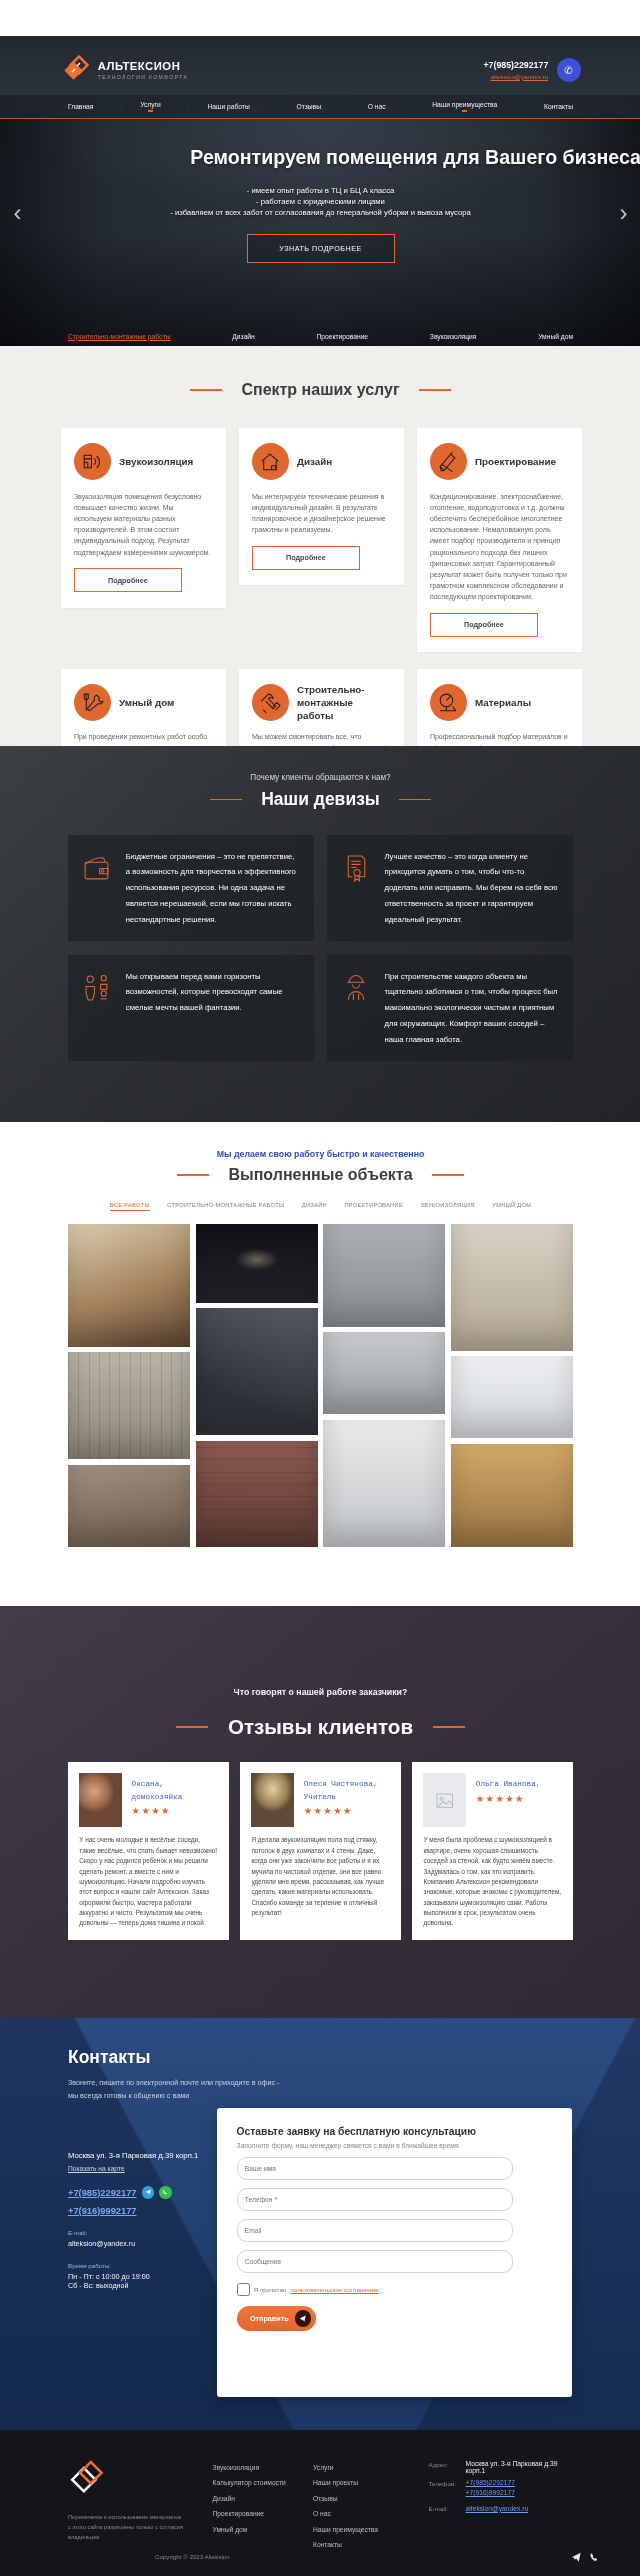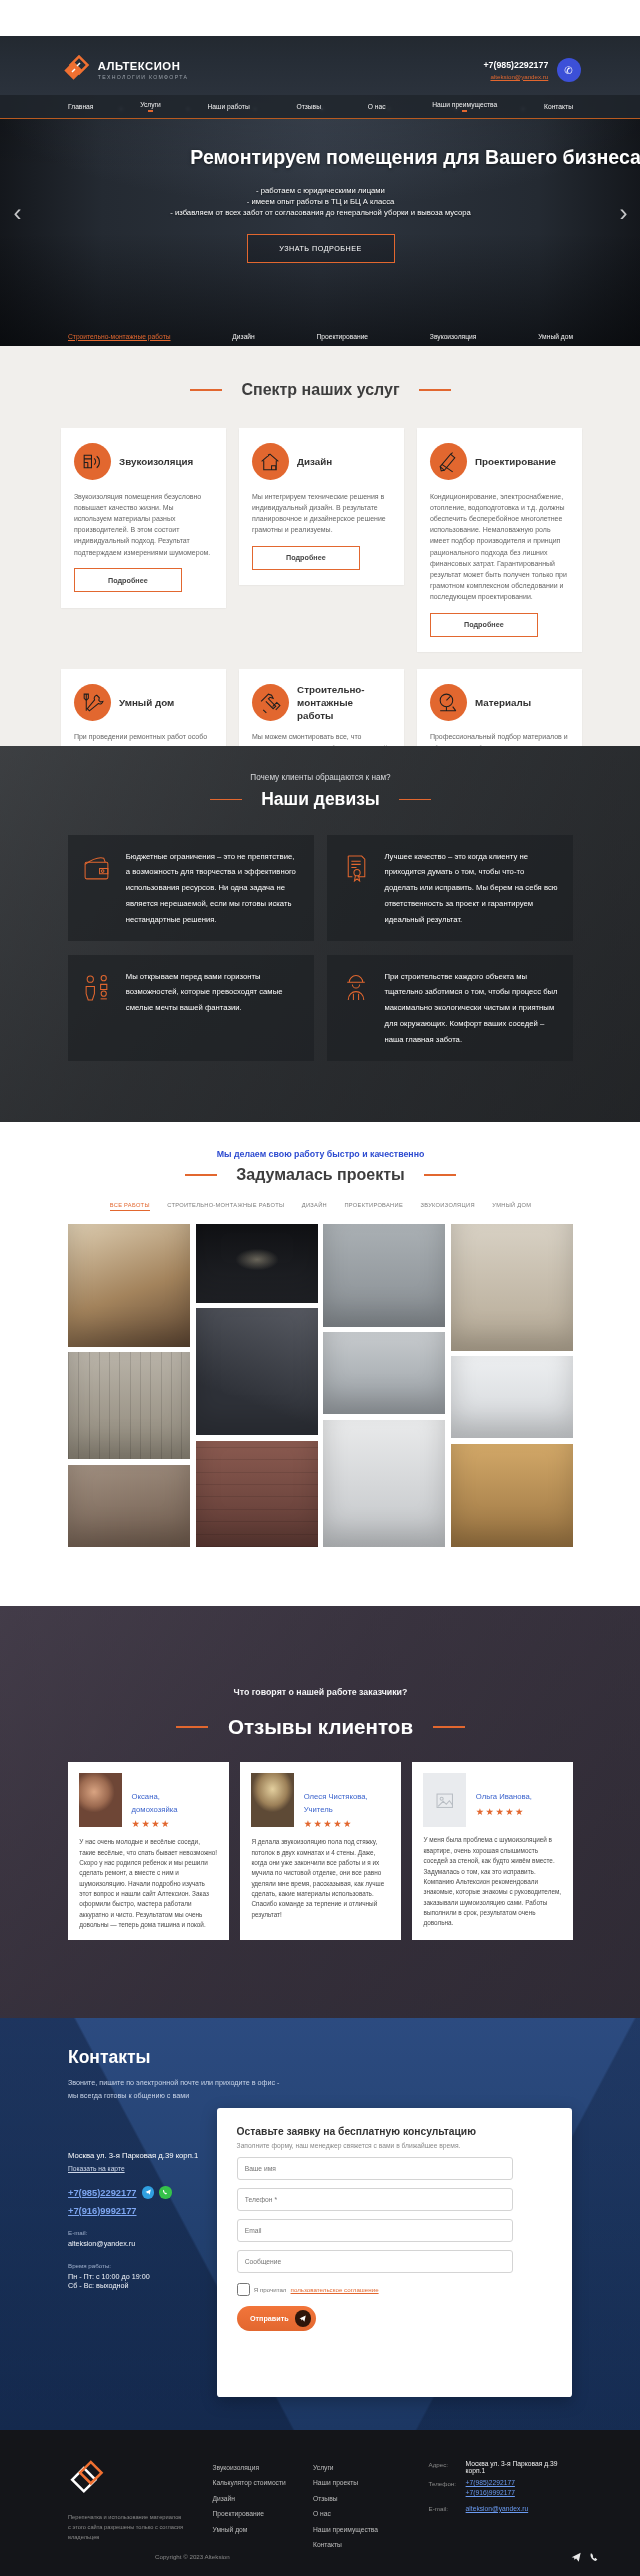--- a/index.html
+++ b/index.html
@@ -95,21 +95,21 @@
       linear-gradient(180deg, rgba(40,35,45,.5), rgba(40,35,45,.65)),
       linear-gradient(120deg,#5e5565 0%,#4a4351 45%,#3b3742 100%); }
   .testi .sec-sub { font-weight:bold; color:#f4f4f6; font-size:8.8px; }
   .testi .sec-head { margin-top:18px; }
   .reviews { width:505px; margin:23px auto 0; display:flex; gap:11.3px; }
   .review { background:#fff; color:#444; width:161px; height:178px; overflow:hidden; padding:11.3px 11.3px; }
   .rev-top { display:flex; gap:9.3px; }
   .avatar { width:43px; height:54px; flex:0 0 auto; }
   .avatar.ph { background:#e9ebee; display:flex; align-items:center; justify-content:center; }
   .avatar.ph svg { width:17.5px; height:17.5px; stroke:#b9bec4; stroke-width:2; fill:none; }
-  .rev-name { color:#3b63cc; font-size:7.7px; line-height:1.6; margin-top:18px; }
+  .rev-name { color:#3b63cc; font-size:7.7px; line-height:1.6; margin-top:5px;font-family:Liberation Mono, monospace; }
   .stars { color:#e2672f; font-size:9.3px; letter-spacing:1.5px; margin-top:2.1px; }
   .rev-text { margin-top:8.2px; font-size:6.4px; line-height:1.62; color:#4a4a4a; }
 
   
   .contacts { height:412px; color:#fff; padding-top:29px;
     background:
       linear-gradient(62deg, rgba(8,20,45,.40) 0 34%, transparent 34.3%),
       linear-gradient(298deg, rgba(8,20,45,.32) 0 26%, transparent 26.3%),
       linear-gradient(180deg,#2c4b80 0%,#22406f 55%,#1c3763 100%); }
   .contacts .wrap { width:505px; }
@@ -122,21 +122,21 @@
   .cphone { color:#7ea6f0; font-size:9.3px; font-weight:bold; text-decoration:underline; cursor:pointer; }
   .mini { width:12.4px; height:12.4px; border-radius:50%; display:flex; align-items:center; justify-content:center; cursor:pointer; }
   .mini.tg { background:#2f9fe0; } .mini.wa { background:#35c24a; }
   .mini svg { width:6.2px; height:6.2px; fill:#fff; }
   .clabel { margin-top:13.4px; font-size:6.2px; color:#9fb0cc; }
   .cvalue { margin-top:3.1px; font-size:7.2px; color:#f2f5fa; }
   .form-card { position:absolute; left:149px; top:61px; width:355px; min-height:289px; background:#fff; border-radius:3.1px;
     box-shadow:0 4.1px 15.5px rgba(0,0,0,.25); padding:17.5px 19.6px; color:#333; }
   .form-title { font-size:10.3px; font-weight:bold; }
   .form-sub { margin-top:5.2px; font-size:6.7px; color:#8a8a8a; }
-  .finput { display:block; width:276px; height:23px; margin-top:8.2px; border:0.5px solid #d4d4d4; border-radius:3px;
+  .finput { display:block; width:276px; height:23px; margin-top:8.2px; border:0.5px solid #d4d4d4; border-radius:10px;
     padding:0 7.2px; font-size:6.7px; font-family:inherit; color:#333; background:#fff; }
   .agree { margin-top:9.3px; display:flex; align-items:center; gap:4.1px; font-size:6.2px; color:#777; }
   .agree a { color:#e2672f; text-decoration:underline; cursor:pointer; }
   .submit { margin-top:10.3px; display:inline-flex; align-items:center; gap:6.2px; background:linear-gradient(180deg,#f2753a,#e2672f);
     border:none; border-radius:12.4px; height:25px; padding:0 5.2px 0 13.4px; color:#fff; font-size:7.2px; font-weight:bold;
     cursor:pointer; font-family:inherit; }
   .submit .circ { width:16.5px; height:16.5px; border-radius:50%; background:rgba(0,0,0,.8); display:flex; align-items:center; justify-content:center; }
   .submit .circ svg { width:7.2px; height:7.2px; fill:#fff; }
 
   
@@ -192,22 +192,22 @@
       <span class="nav-item has-dd">Услуги</span>
       <span class="nav-item">Наши работы</span>
       <span class="nav-item">Отзывы</span>
       <span class="nav-item">О нас</span>
       <span class="nav-item has-dd">Наши преимущества</span>
       <span class="nav-item">Контакты</span>
     </div>
   </nav>
   <h1 class="hero-title">Ремонтируем помещения для Вашего бизнеса</h1>
   <div class="hero-bullets">
+    <div>- имеем опыт работы в ТЦ и БЦ А класса</div>
     <div>- работаем с юридическими лицами</div>
-    <div>- имеем опыт работы в ТЦ и БЦ А класса</div>
     <div>- избавляем от всех забот от согласования до генеральной уборки и вывоза мусора</div>
   </div>
   <button class="hero-cta">УЗНАТЬ ПОДРОБНЕЕ</button>
   <span class="arrow prev">‹</span>
   <span class="arrow next">›</span>
   <div class="hero-links">
     <div class="wrap">
       <span class="hero-link active">Строительно-монтажные работы</span>
       <span class="hero-link">Дизайн</span>
       <span class="hero-link">Проектирование</span>
@@ -343,21 +343,21 @@
       </svg>
       <p>При строительстве каждого объекта мы тщательно заботимся о том, чтобы процесс был максимально экологически чистым и приятным для окружающих. Комфорт ваших соседей – наша главная забота.</p>
     </div>
   </div>
 </section>
 
 <section class="projects">
   <p class="sec-sub">Мы делаем свою работу быстро и качественно</p>
   <div class="sec-head">
     <span class="dash"></span>
-    <h2 class="sec-title">Задумалась проекты</h2>
+    <h2 class="sec-title">Выполненные объекта</h2>
     <span class="dash"></span>
   </div>
   <div class="filters">
     <span class="filter active">ВСЕ РАБОТЫ</span>
     <span class="filter">СТРОИТЕЛЬНО-МОНТАЖНЫЕ РАБОТЫ</span>
     <span class="filter">ДИЗАЙН</span>
     <span class="filter">ПРОЕКТИРОВАНИЕ</span>
     <span class="filter">ЗВУКОИЗОЛЯЦИЯ</span>
     <span class="filter">УМНЫЙ ДОМ</span>
   </div>

